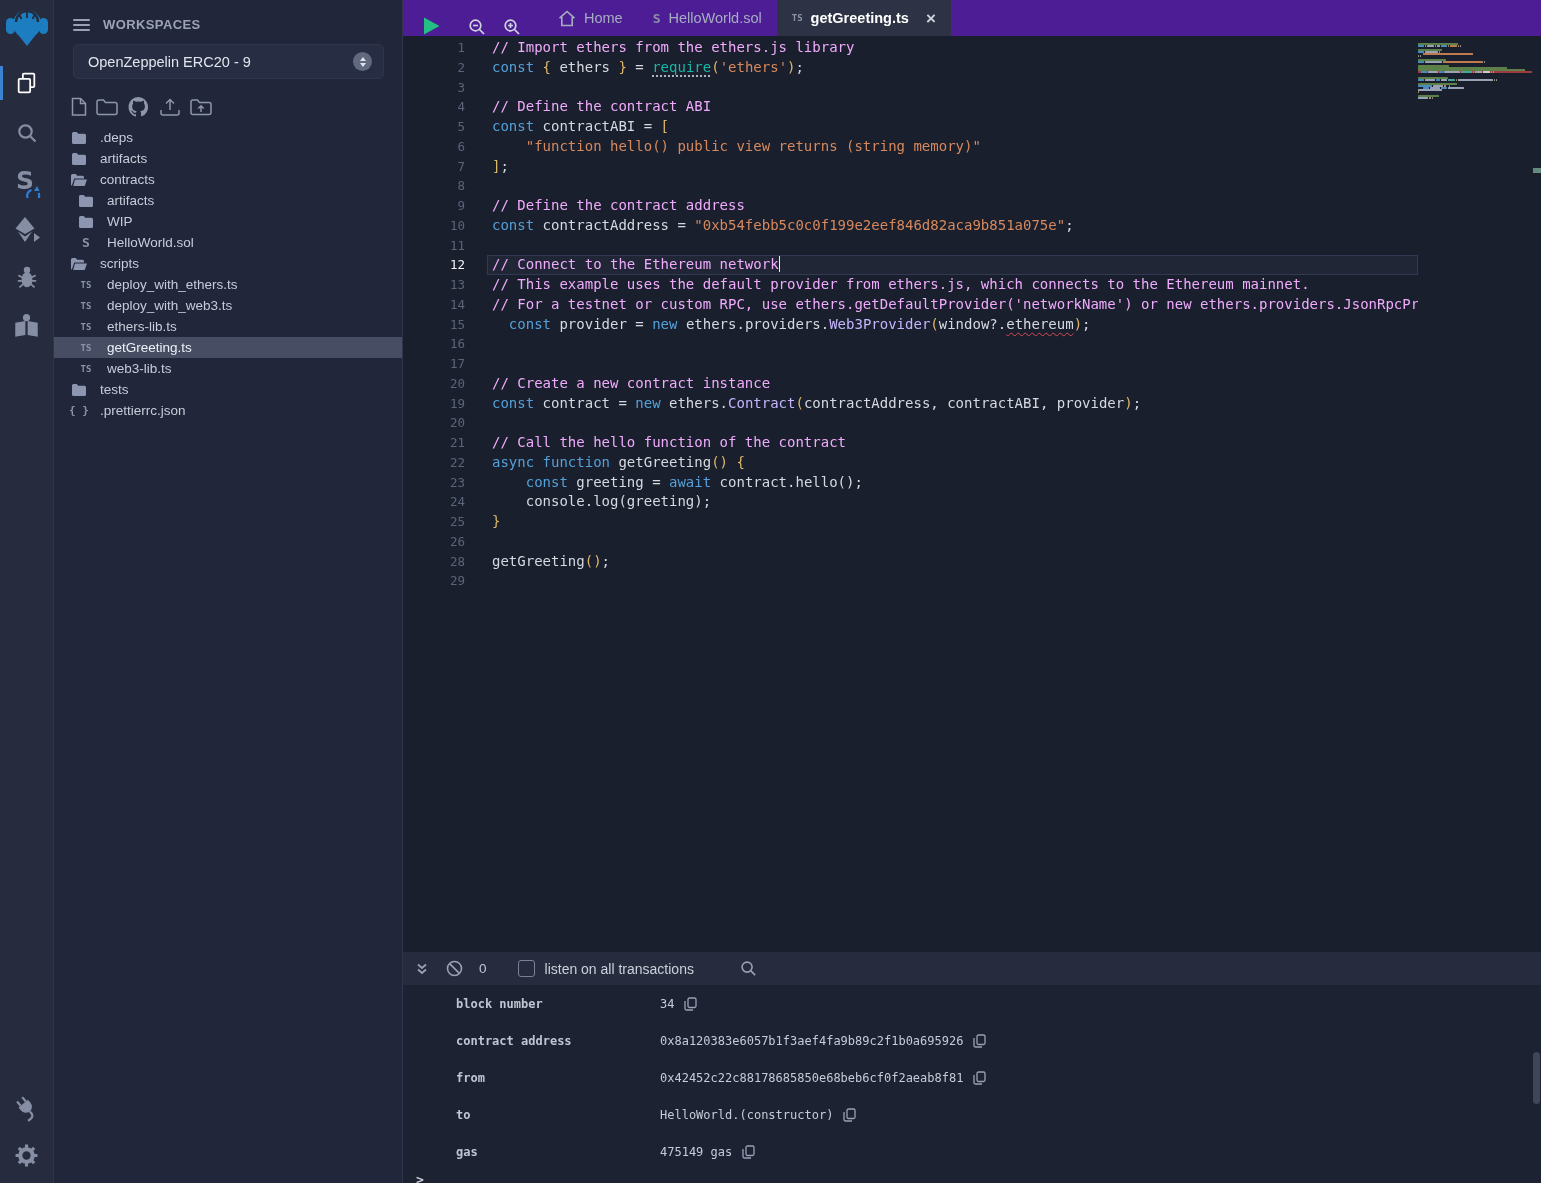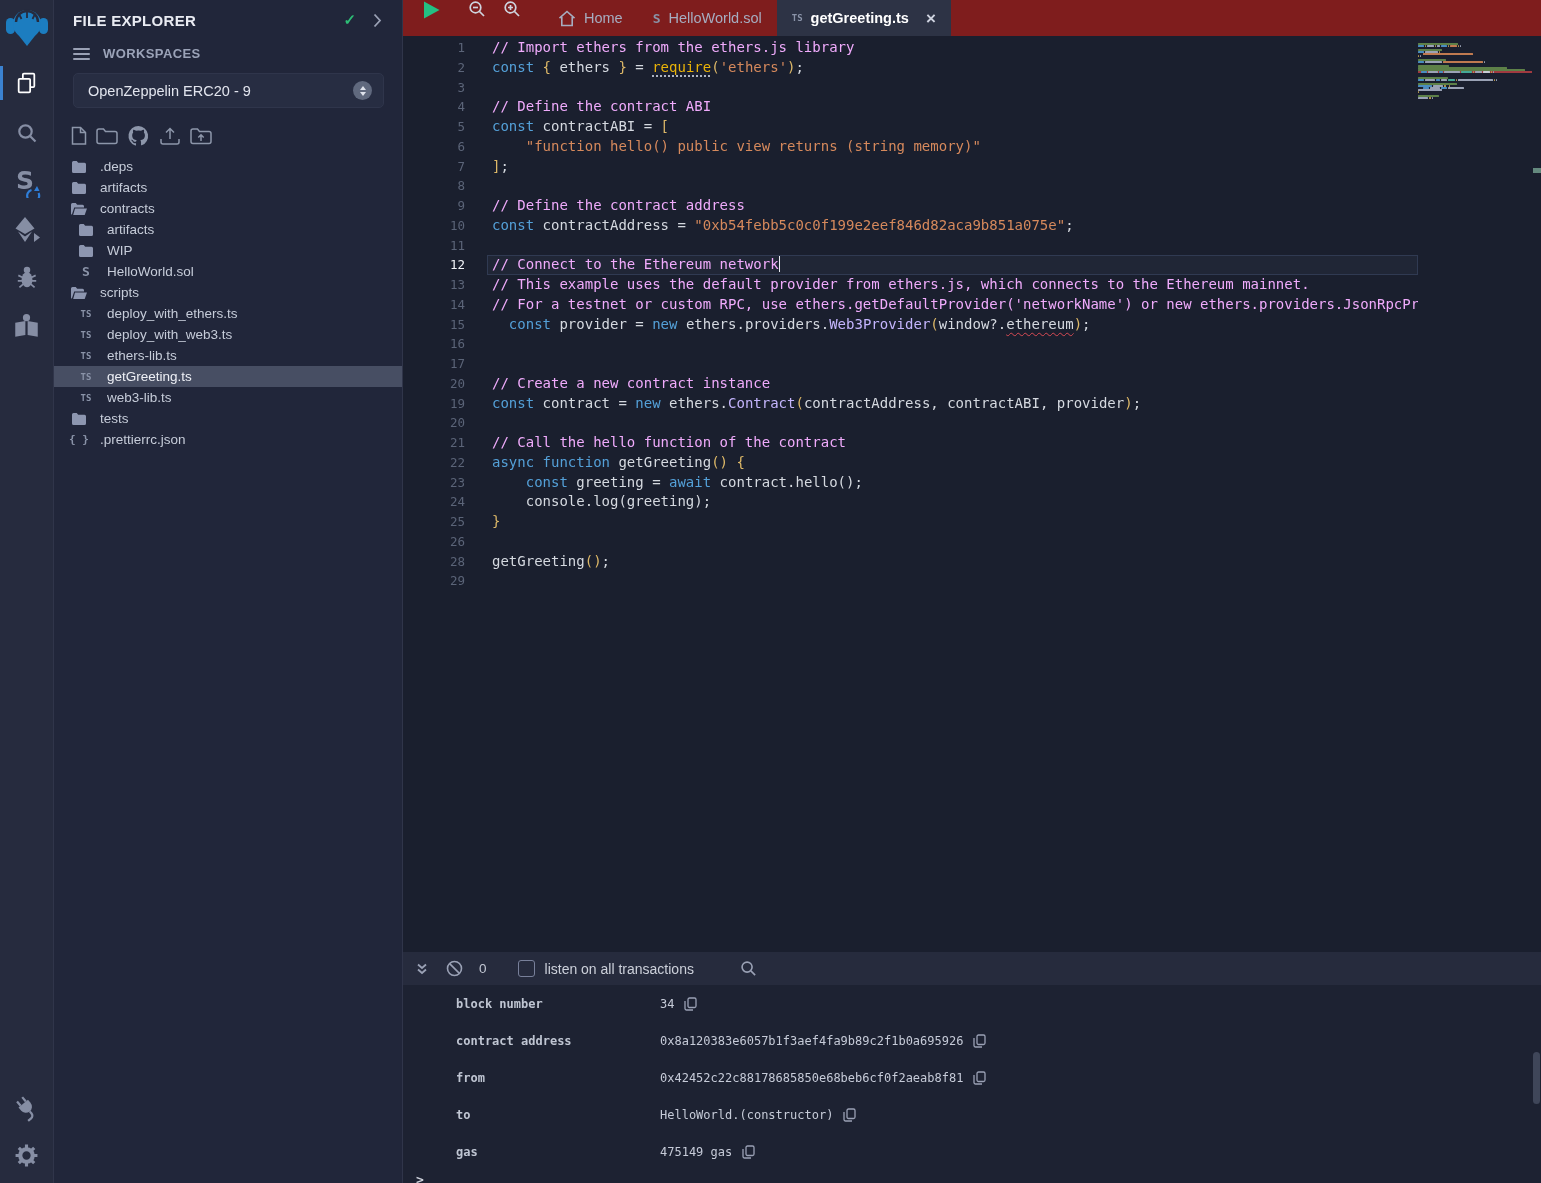--- a/index.html
+++ b/index.html
@@ -45,21 +45,21 @@
   .tree{margin-top:9px;}
   .tree-row{height:21px;display:flex;align-items:center;font-size:13.5px;color:#c6ccd9;cursor:pointer;}
   .tree-row.sel{background:#474e63;color:#eef0f6;}
   .tree-icon{width:16px;display:flex;justify-content:center;align-items:center;margin-right:13px;color:#8d96b0;flex-shrink:0;}
   .glyph-ts{font-family:"DejaVu Sans Mono",monospace;font-size:9px;font-weight:700;color:#8a93a8;}
   .glyph-s{font-family:"DejaVu Sans Mono",monospace;font-size:13px;font-weight:700;color:#8a93a8;}
   .glyph-json{font-family:"DejaVu Sans Mono",monospace;font-size:11px;font-weight:700;color:#8a93a8;}
 
   
   .main{flex:1;display:flex;flex-direction:column;min-width:0;}
-  .tabbar{height:36px;background:#7f1d1d;display:flex;align-items:flex-start;flex-shrink:0;}
+  .tabbar{height:36px;background:#4c1d95;display:flex;align-items:flex-end;flex-shrink:0;}
   .run-btn{margin-left:19px;cursor:pointer;display:flex;}
   .zoom-btn{cursor:pointer;display:flex;color:#cfd4de;}
   .zo{margin-left:27px;} .zi{margin-left:17px;}
   .tabs{display:flex;height:36px;margin-left:22px;}
   .tab{height:36px;display:flex;align-items:center;padding:0 15px;gap:8px;font-size:14.5px;
        color:#a6adc0;cursor:pointer;white-space:nowrap;}
   .tab.active{background:#2d3345;color:#fff;font-weight:700;}
   .tab-close{margin-left:9px;font-size:17px;line-height:1;color:#cfd4e0;cursor:pointer;}
 
   
@@ -69,21 +69,21 @@
   .cl{display:flex;height:19.75px;line-height:19.75px;font-size:14px;position:relative;}
   .gut{width:62px;flex-shrink:0;text-align:right;color:#5b6478;font-size:12.5px;position:relative;z-index:2;}
   .txt{padding-left:27px;white-space:pre;position:relative;z-index:2;}
   .hl{position:absolute;left:84px;right:0;top:0;bottom:0;background:#202636;
       border:1px solid #303a52;box-sizing:border-box;z-index:1;}
   .cl.current .gut{color:#f2f4f8;}
   .cursor{display:inline-block;width:1.5px;height:16px;background:#e8eaf0;vertical-align:-3px;}
   .c{color:#f0abfc}.k{color:#54a0d8}.s{color:#d6895c}.b{color:#ddb868}
   .v{color:#d5d9e0}.t{color:#c4b5fd}
   .e{color:#d5d9e0;text-decoration:underline wavy #d84a54 1px;text-underline-offset:3px;}
-  .u{color:#eab308;text-decoration:underline dotted #aeb4c2 1.5px;text-underline-offset:4px;}
+  .u{color:#14b8a6;text-decoration:underline dotted #aeb4c2 1.5px;text-underline-offset:4px;}
   .minimap{position:absolute;top:7px;right:9px;width:114px;}
   .mm-row{height:2px;display:flex;gap:1px;align-items:center;}
   .mm-row span{height:2px;display:inline-block;border-radius:.5px;}
   .mm-row.err{background:#a03a40;}
   .ruler-mark{position:absolute;top:132px;right:0;width:8px;height:5px;background:#64897e;}
 
   
   .term{height:231px;background:#1d2232;flex-shrink:0;position:relative;font-family:"DejaVu Sans Mono",monospace;}
   .term-bar{height:33px;background:#262b3d;display:flex;align-items:center;
             font-family:"Liberation Sans",sans-serif;}
@@ -182,29 +182,20 @@
             <circle cx="12" cy="12" r="2.2" fill="#262b3e"></circle>
             <g stroke="currentColor" stroke-width="3">
               <path d="M12 1.5 v4 M12 18.5 v4 M1.5 12 h4 M18.5 12 h4 M4.6 4.6 l2.8 2.8 M16.6 16.6 l2.8 2.8 M19.4 4.6 l-2.8 2.8 M7.4 16.6 l-2.8 2.8"></path>
             </g>
           </svg>
         </div>
       </div>
   </div>
 
   <div class="panel">
-    <div class="panel-header">
-      <div class="panel-title">FILE EXPLORER</div>
-      <div class="hdr-check">✓</div>
-      <div class="hdr-chev">
-        <svg width="9" height="15" viewBox="0 0 9 15" fill="none" stroke="#9aa1b5" stroke-width="1.8">
-            <path d="M1.5 1.5 L7 7.5 L1.5 13.5"></path>
-          </svg>
-      </div>
-    </div>
     <div class="ws-row">
       <div class="burger">
           <span></span>
           <span></span>
           <span></span>
         </div>
       <div class="ws-label">WORKSPACES</div>
     </div>
     <div class="ws-select">
       <div class="ws-name">OpenZeppelin ERC20 - 9</div>

